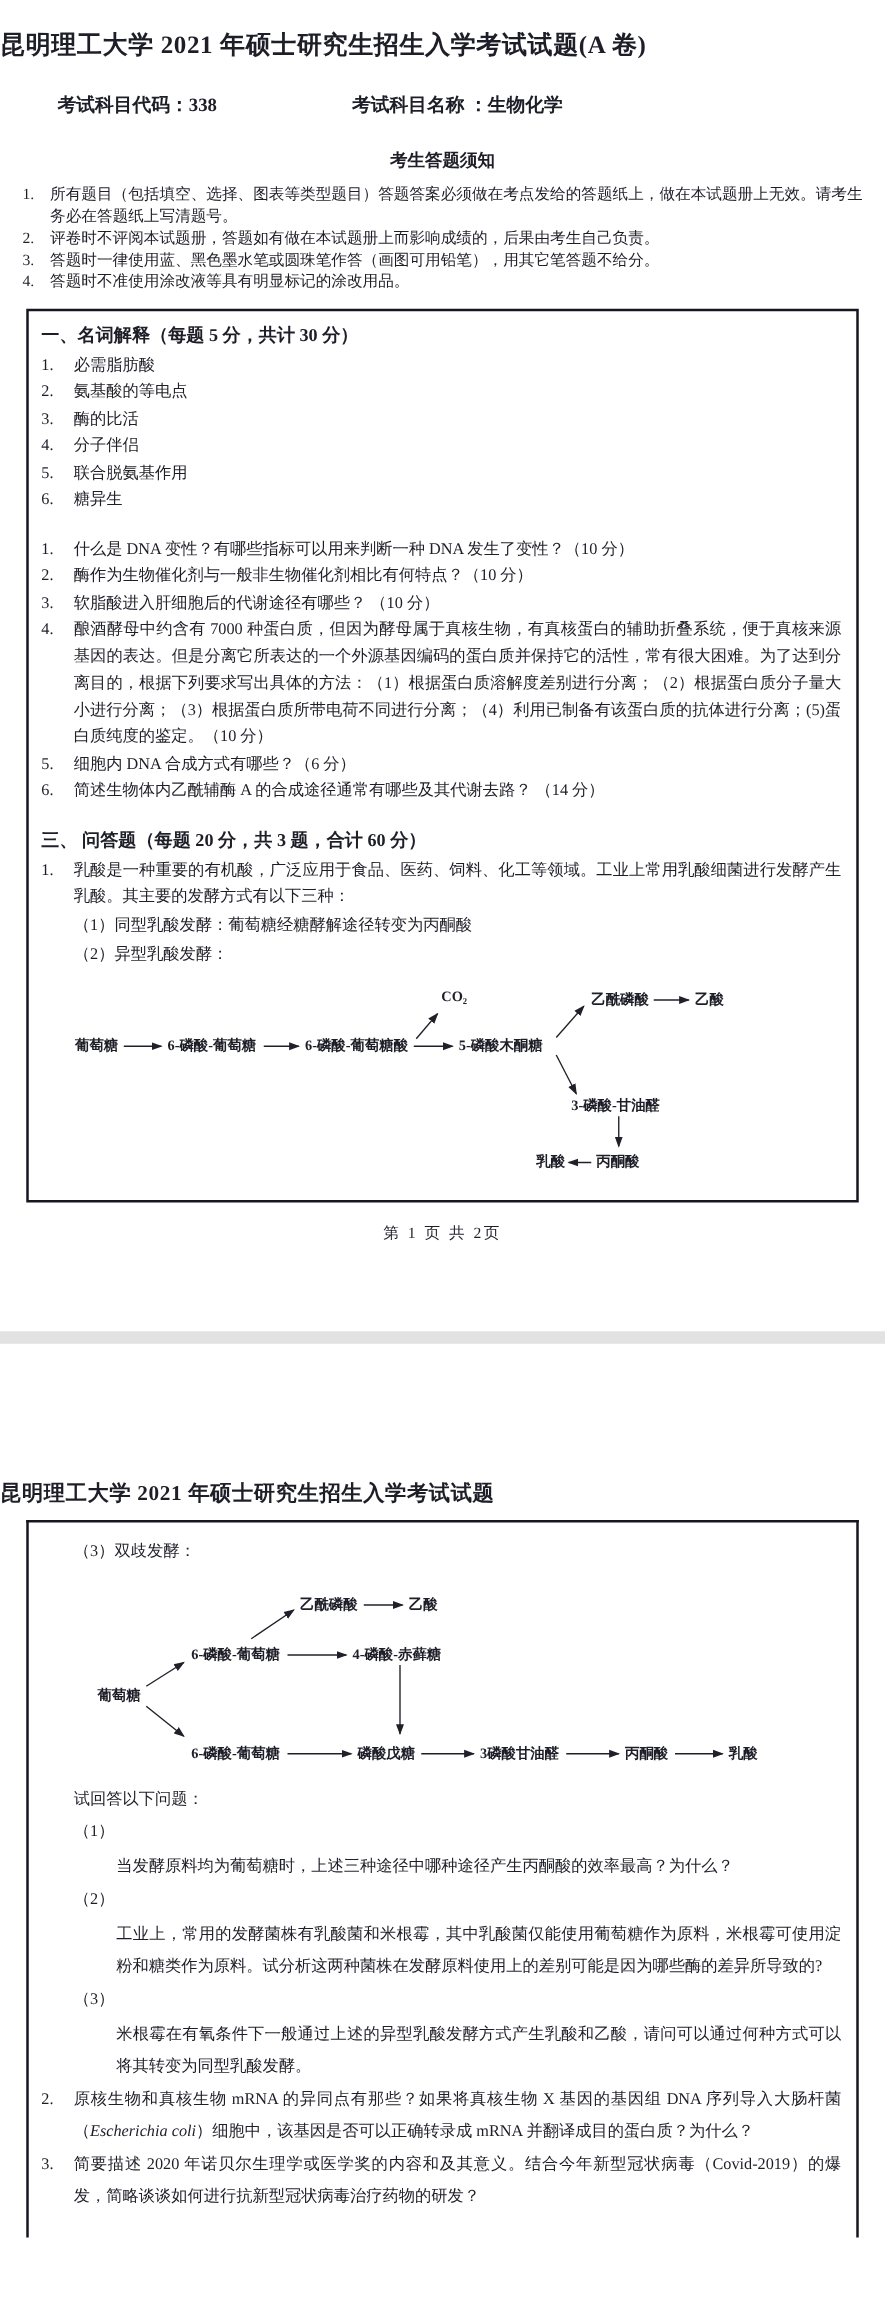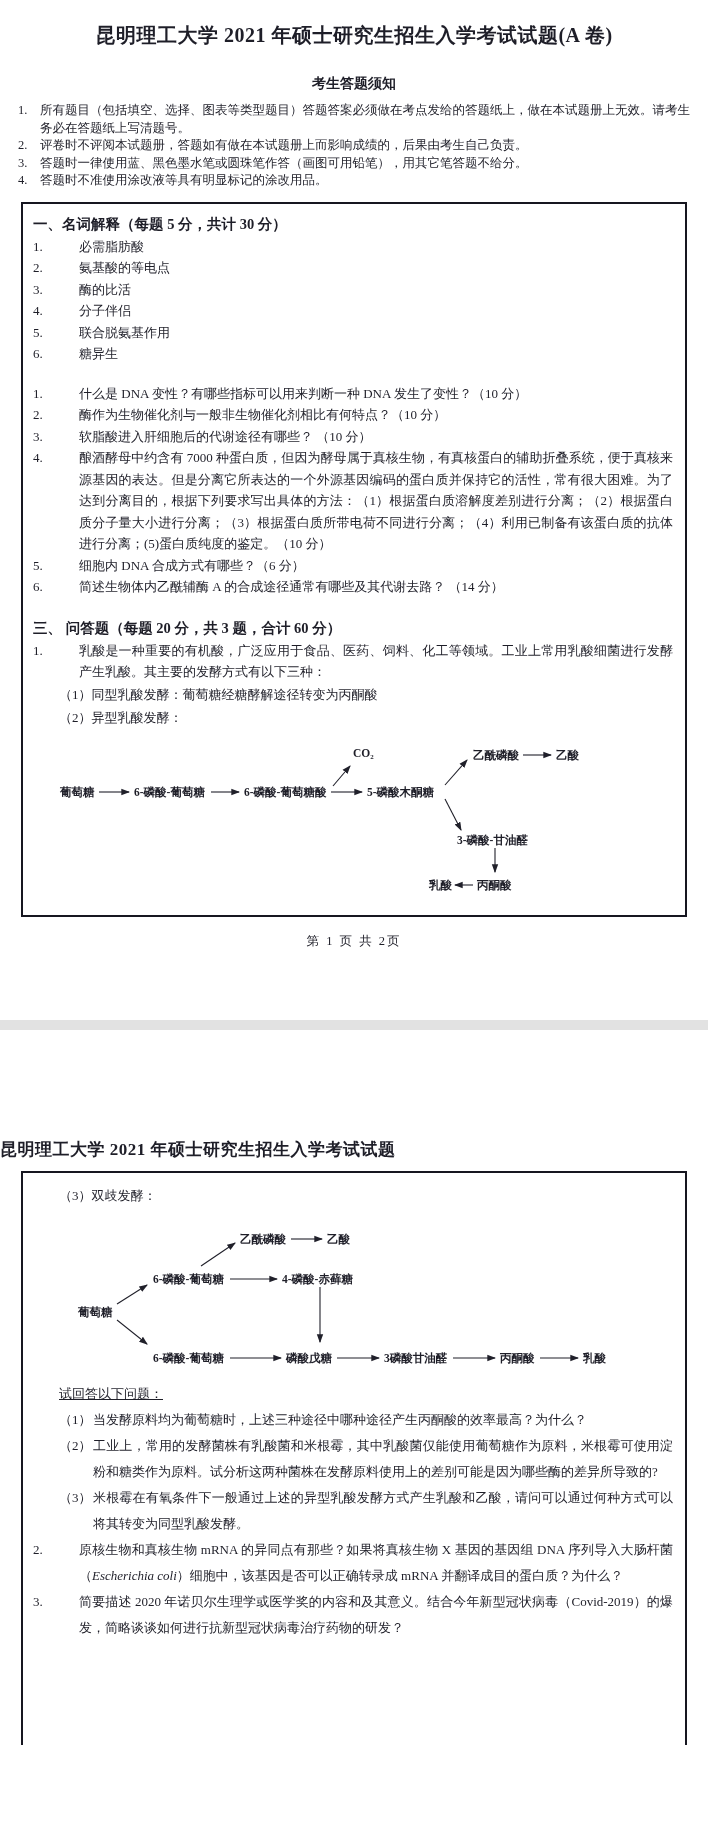--- a/index.html
+++ b/index.html
@@ -2,60 +2,64 @@
 <html><head>
 <meta charset="utf-8">
 <style>
   html,body{margin:0;padding:0;}
   body{
     width:708px;height:1848px;overflow:hidden;background:#ffffff;
     font-family:"Liberation Serif","DejaVu Serif",serif;
     color:#1e1e28;
   }
   
-  .doc-title{ text-align:center;font-size:20px;font-weight:bold;margin-top:22px;letter-spacing:.5px; }
+  .doc-title{ font-size:20px;font-weight:bold;margin-top:22px;letter-spacing:.5px; }
   .subject-row{ display:flex;margin:26px 0 0 46px;font-size:15px;font-weight:bold; }
   .subject-col{ white-space:nowrap; }
   .subject-col.right{ margin-left:108px; }
   .notice-title{ text-align:center;font-size:14px;font-weight:bold;margin-top:26px; }
   .notice-list{ margin:9px 18px 0 18px;font-size:12.5px;line-height:17.5px; }
   .nitem{ display:flex; }
   .nnum{ flex:0 0 22px;text-align:left; }
   .ntext{ flex:1;text-align:justify; }
   .main-box{ margin:12px 21px 0 21px;border:2px solid #161620;padding:8px 12px 10px 10px; }
   .sec-head{ font-size:14.5px;font-weight:bold;line-height:24px; }
   .sec-gap{ height:18px; }
   .qitem{ display:flex;font-size:13px;line-height:21.5px; }
   .qnum{ flex:0 0 26px; }
-  .qtext{ flex:1;text-align:justify;margin-left:20px; }
+  .qtext{ flex:1;text-align:justify; }
   .subline{ padding-left:26px;font-size:13px;line-height:23px;display:flex; }
   .subnum{ flex:0 0 34px; }
-  .subtext{ flex:1;text-align:justify; }
+  .subtext{ flex:1;text-align:justify;margin-top:28px; }
   .page2 .qitem,.page2 .subline{ line-height:26px; }
   .diagram{ position:relative;margin-top:6px; }
   .d1{ height:170px; }
   .d2{ height:152px;margin-top:10px; }
   .dnode{ position:absolute;white-space:nowrap;font-size:11.5px;font-weight:bold;line-height:14px; }
   .arrows{ position:absolute;left:0;top:0; }
   .footer{ text-align:center;font-size:12.5px;margin-top:16px;letter-spacing:2px; }
   .divider{ width:708px;height:10px;background:#e2e2e2;margin-top:70px; }
   
   .doc-title2{ text-align:left;font-size:17px;font-weight:bold;margin-top:108px;letter-spacing:.5px; }
   .main-box2{ margin:10px 21px 0 21px;border:2px solid #161620;border-bottom:none;min-height:560px;padding:12px 12px 0 10px; }
   .label-line{ font-size:13px;line-height:22px;padding-left:26px; }
-  .prompt-line{ font-size:13px;line-height:26px;padding-left:26px;margin-top:12px;text-decoration:underline; }
+  .prompt-line{ font-size:13px;line-height:26px;padding-left:26px;margin-top:12px; }
   .it{ font-style:italic; }
 </style>
 </head>
 <body>
 
 <div class="page1">
 
   <div class="doc-title">昆明理工大学 2021 年硕士研究生招生入学考试试题(A 卷)</div>
 
+  <div class="subject-row">
+    <div class="subject-col"><span>考试科目代码：</span><span>338</span></div>
+    <div class="subject-col right"><span>考试科目名称 ：</span><span>生物化学</span></div>
+  </div>
 
   <div class="notice-title">考生答题须知</div>
 
   <div class="notice-list">
     <div class="nitem">
         <span class="nnum">1.</span>
         <span class="ntext">所有题目（包括填空、选择、图表等类型题目）答题答案必须做在考点发给的答题纸上，做在本试题册上无效。请考生务必在答题纸上写清题号。</span>
       </div>
     <div class="nitem">
         <span class="nnum">2.</span>

